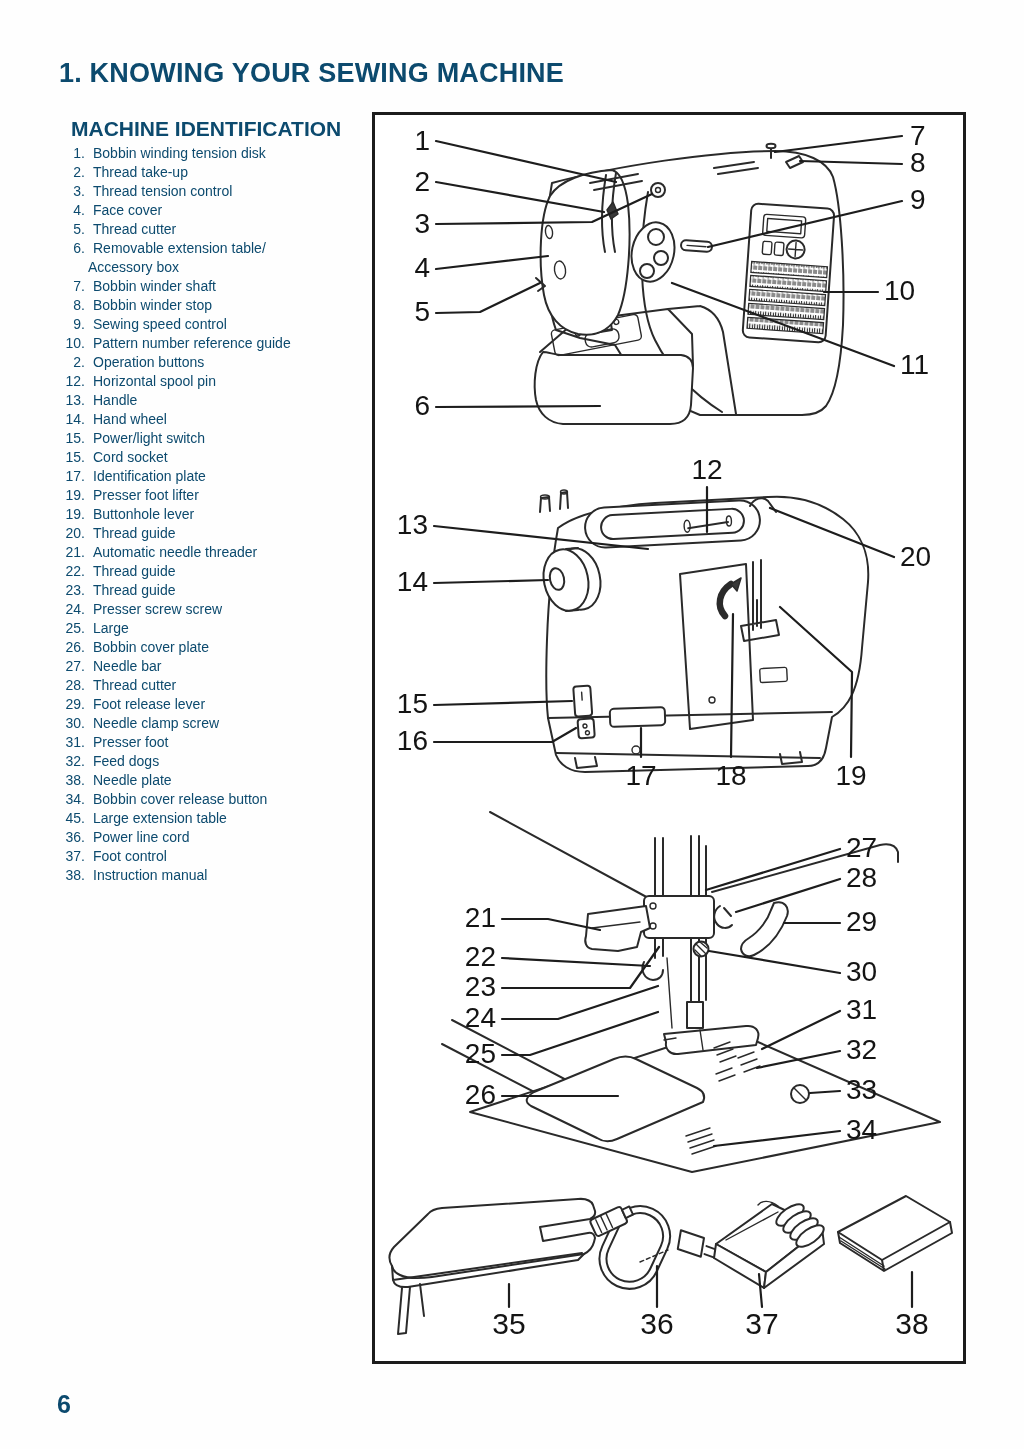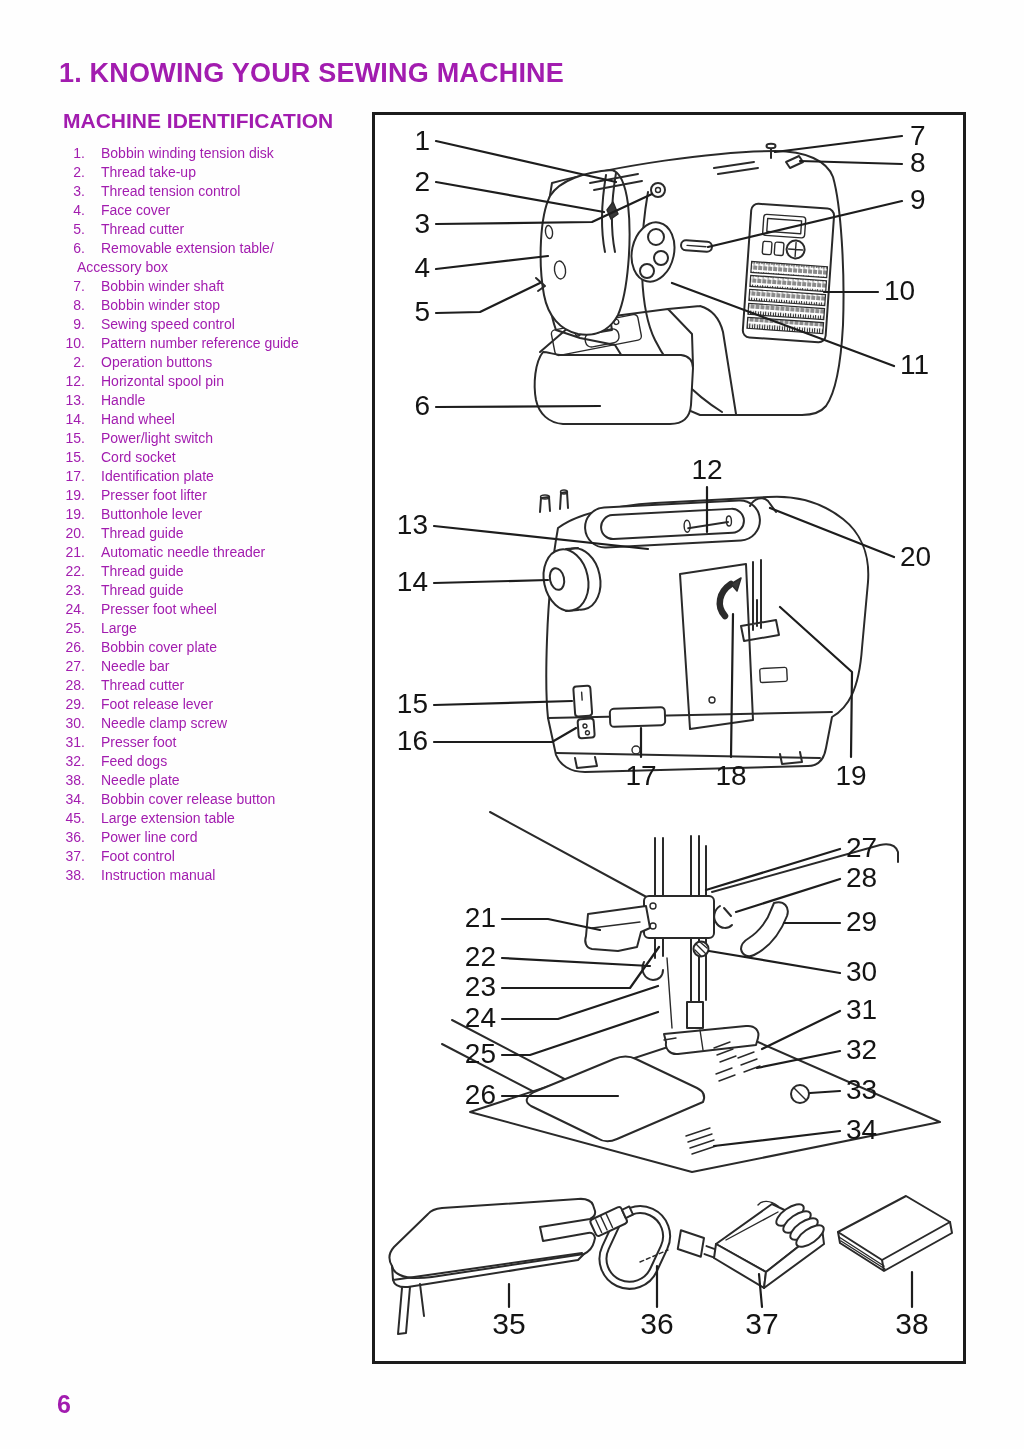--- a/index.html
+++ b/index.html
@@ -1,26 +1,26 @@
 <!DOCTYPE html>
 <html><head>
 <meta charset="utf-8">
 <style>
   html,body{margin:0;padding:0;background:#e8e8e8;}
   .page{position:relative;width:1024px;height:1449px;background:#fefefe;
-        font-family:"Liberation Sans",sans-serif;color:#a21caf;overflow:hidden;}
+        font-family:"Liberation Sans",sans-serif;color:#0c4a6e;overflow:hidden;}
   .page-title{position:absolute;left:59px;top:58px;margin:0;font-size:27px;font-weight:bold;
               letter-spacing:.2px;white-space:nowrap;}
-  .section-heading{position:absolute;left:59px;top:105px;margin:4px;font-size:21px;font-weight:bold;
+  .section-heading{position:absolute;left:59px;top:105px;margin:12px;font-size:21px;font-weight:bold;
               white-space:nowrap;}
   .plist{position:absolute;left:59px;top:144px;width:305px;font-size:14px;line-height:19px;}
   .prow{display:flex;}
   .pnum{width:26px;text-align:right;flex:none;}
-  .ptxt{margin-left:16px;white-space:nowrap;}
-  .pcont .ptxt{margin-left:18px;}
+  .ptxt{margin-left:8px;white-space:nowrap;}
+  .pcont .ptxt{margin-left:29px;}
   .figure-box{position:absolute;left:372px;top:112px;width:594px;height:1252px;
               border:3px solid #1c1c1c;box-sizing:border-box;background:#fff;}
   .figure-box svg{position:absolute;left:0;top:0;width:588px;height:1246px;display:block;}
   .page-number{position:absolute;left:57px;top:1390px;font-size:25px;font-weight:bold;}
   
   .ln{fill:none;stroke:#2a2a2a;stroke-width:2;stroke-linecap:round;stroke-linejoin:round;}
   .th{fill:none;stroke:#2a2a2a;stroke-width:1.4;stroke-linecap:round;stroke-linejoin:round;}
   .fw{fill:#ffffff;stroke:#2a2a2a;stroke-width:2;stroke-linecap:round;stroke-linejoin:round;}
   .dk{fill:#383838;stroke:#2a2a2a;stroke-width:1.5;stroke-linejoin:round;}
   .ld{fill:none;stroke:#1d1d1d;stroke-width:2.2;stroke-linecap:round;stroke-linejoin:round;}
@@ -126,21 +126,21 @@
       <div class="prow">
         <span class="pnum">22.</span>
         <span class="ptxt">Thread guide</span>
       </div>
       <div class="prow">
         <span class="pnum">23.</span>
         <span class="ptxt">Thread guide</span>
       </div>
       <div class="prow">
         <span class="pnum">24.</span>
-        <span class="ptxt">Presser foot wheel</span>
+        <span class="ptxt">Presser screw screw</span>
       </div>
       <div class="prow">
         <span class="pnum">25.</span>
         <span class="ptxt">Large</span>
       </div>
       <div class="prow">
         <span class="pnum">26.</span>
         <span class="ptxt">Bobbin cover plate</span>
       </div>
       <div class="prow">

